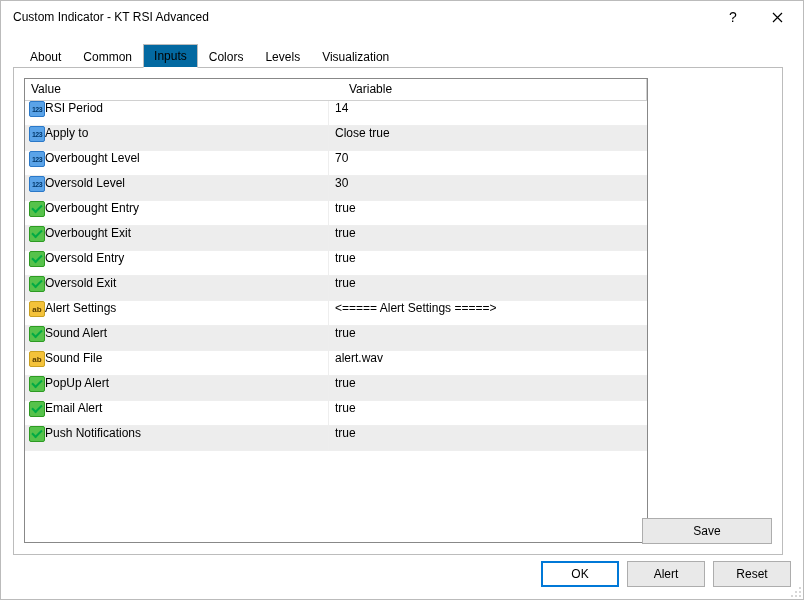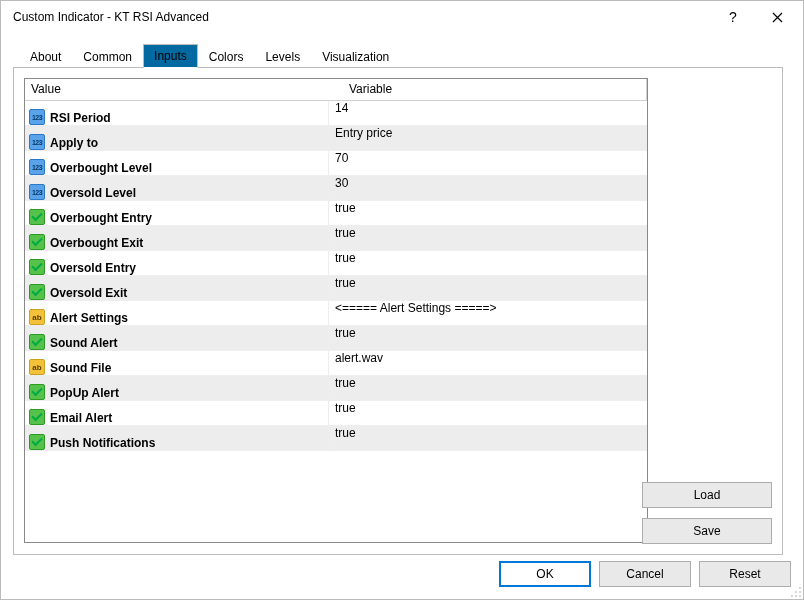--- a/index.html
+++ b/index.html
@@ -110,26 +110,24 @@
   .row {
     display: flex;
     height: 25px;
     align-items: center;
     border-bottom: 1px solid #eee;
   }
   .row:nth-child(even) { background: #ededed; }
   .cell-var {
     width: 304px;
     display: flex;
-    align-items: flex-end;
-    gap: 5px;
+    align-items: flex-start;
     padding: 0 4px;
     border-right: 1px solid #eee;
     height: 100%;
-    font-weight: bold;
   }
   .cell-val {
     flex: 1;
     padding: 0 6px;
     height: 100%;
     display: flex;
     align-items: flex-start;
   }
 
   .ico {
@@ -172,21 +170,21 @@
   }
 
   
   .bottom-btns {
     position: absolute;
     right: 12px;
     bottom: 12px;
     display: flex;
     gap: 8px;
   }
-  .bottom-btns .btn { width: 92px; }
+  .bottom-btns .btn { width: 78px; }
   .btn.primary {
     border: 2px solid #0078d7;
     background: #fff;
   }
 
   
   .grip {
     position: absolute;
     right: 1px;
     bottom: 1px;
@@ -236,21 +234,21 @@
             <div class="cell-val">
               <span>14</span>
             </div>
           </div>
           <div class="row">
             <div class="cell-var">
               <span class="ico ico-int"></span>
               <span>Apply to</span>
             </div>
             <div class="cell-val">
-              <span>Entry price</span>
+              <span>Close true</span>
             </div>
           </div>
           <div class="row">
             <div class="cell-var">
               <span class="ico ico-int"></span>
               <span>Overbought Level</span>
             </div>
             <div class="cell-val">
               <span>70</span>
             </div>
@@ -351,29 +349,28 @@
               <span>Push Notifications</span>
             </div>
             <div class="cell-val">
               <span>true</span>
             </div>
           </div>
         </div>
     </div>
 
     <div class="side-btns">
-      <div class="btn">Load</div>
       <div class="btn">Save</div>
     </div>
 
   </div>
 
   <div class="bottom-btns">
     <div class="btn primary">OK</div>
-    <div class="btn">Cancel</div>
+    <div class="btn">Alert</div>
     <div class="btn">Reset</div>
   </div>
 
 </div>
 
 <div class="grip">
   <svg width="12" height="12" viewBox="0 0 12 12">
     <circle cx="10" cy="2" r="1" fill="#888"></circle>
     <circle cx="6" cy="6" r="1" fill="#888"></circle>
       <circle cx="10" cy="6" r="1" fill="#888"></circle>

